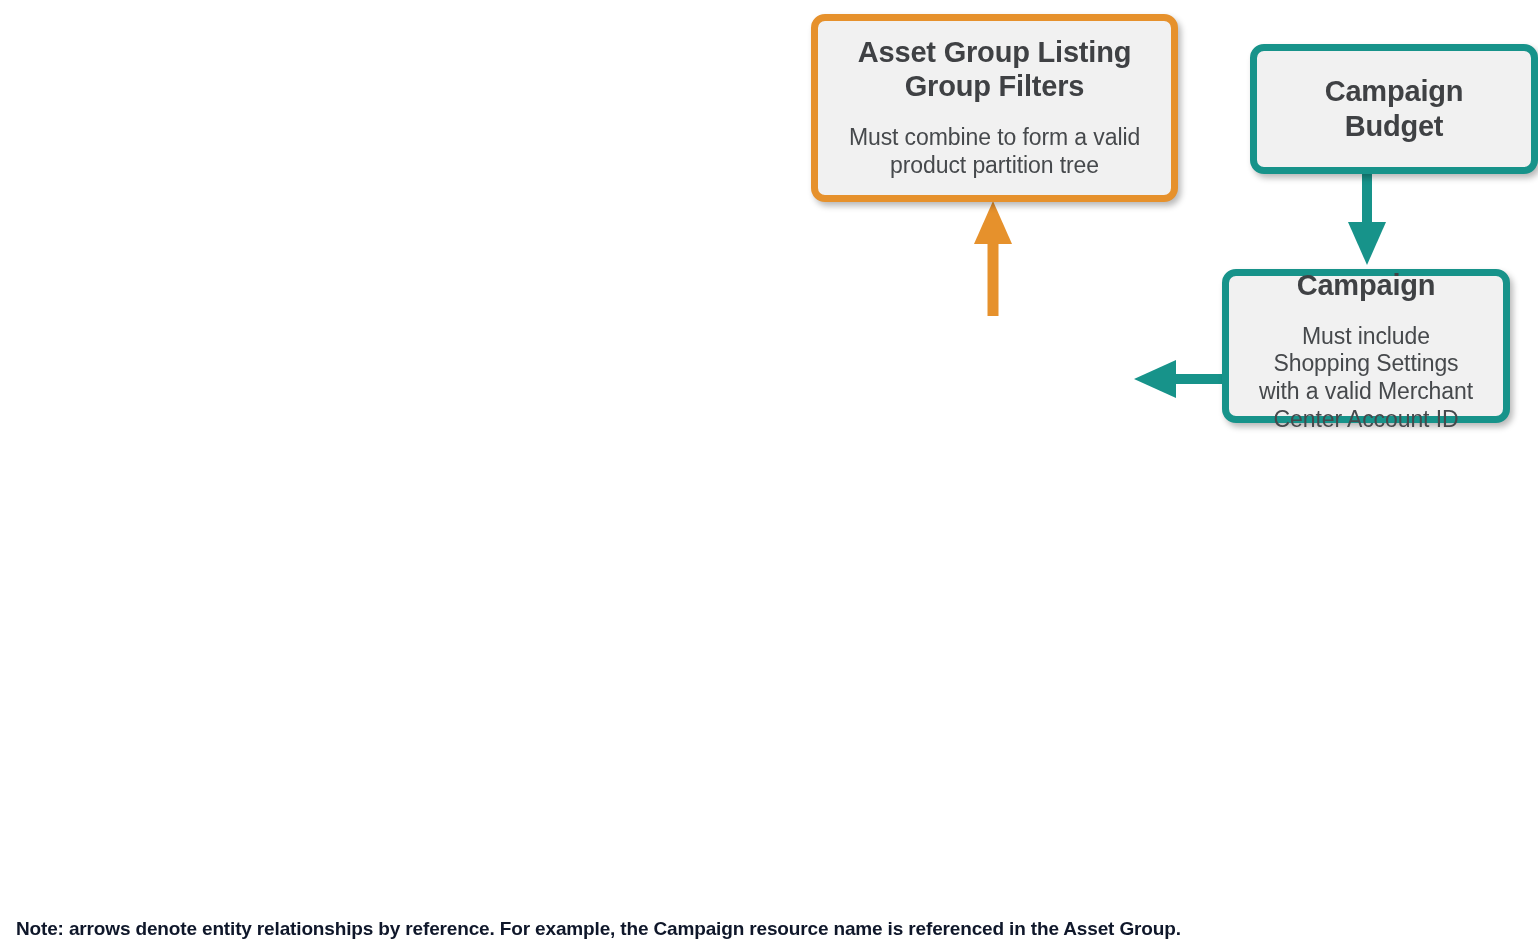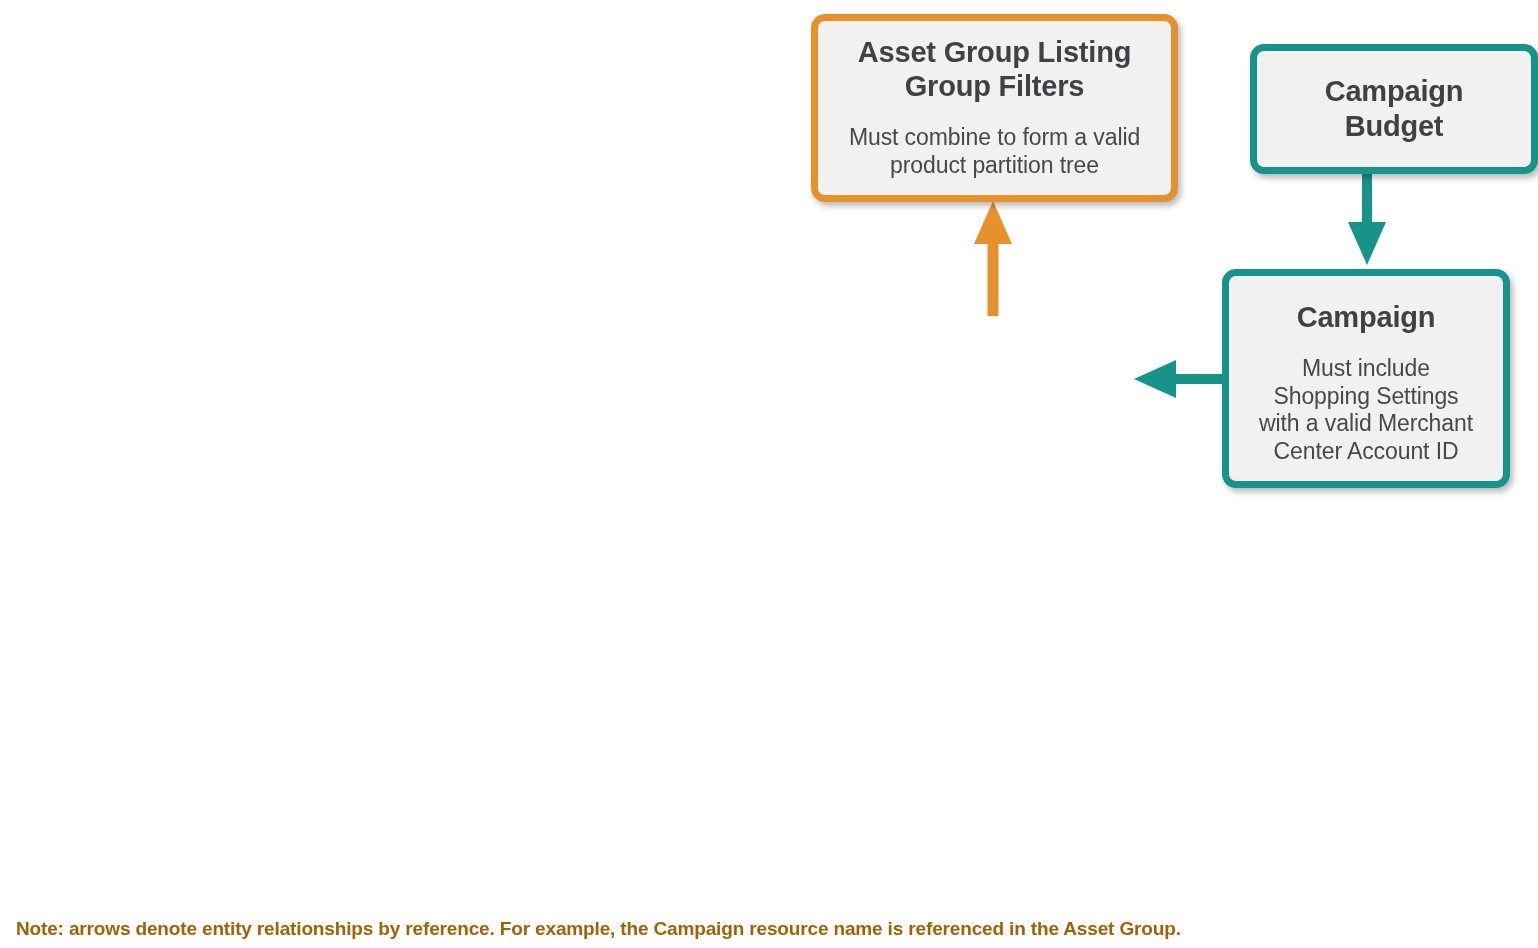--- a/index.html
+++ b/index.html
@@ -63,41 +63,41 @@
   #node-campaign-budget {
     left: 1222px; top: 44px;   width: 288px;  height: 130px;
     padding: 2px 10px;
     margin-left: 28px;
   }
   #node-asset-group {
     left: 857px;  top: 313px;  width: 276px;  height: 136px;
     padding: 2px 10px;
   }
   #node-campaign {
-    left: 1222px; top: 269px;  width: 288px;  height: 219px;
+    left: 1222px; top: 269px;  width: 288px;  height: 154px;
     padding: 13px 10px 4px 10px;
   }
 
   
   #arrows {
     position: absolute;
     left: 0; top: 0;
     width: 1538px; height: 948px;
     z-index: 1;
     pointer-events: none;
   }
 
   
   #footnote {
     position: absolute;
     left: 16px;
     top: 918px;
     font-size: 19px;
     font-weight: bold;
-    color: #a16207;
+    color: #0f172a;
     letter-spacing: -0.15px;
     white-space: nowrap;
   }
 </style>
 </head>
 <body>
 
 <div id="canvas">
 
   <svg id="arrows" viewBox="0 0 1538 948" width="1538" height="948" xmlns="http://www.w3.org/2000/svg">

